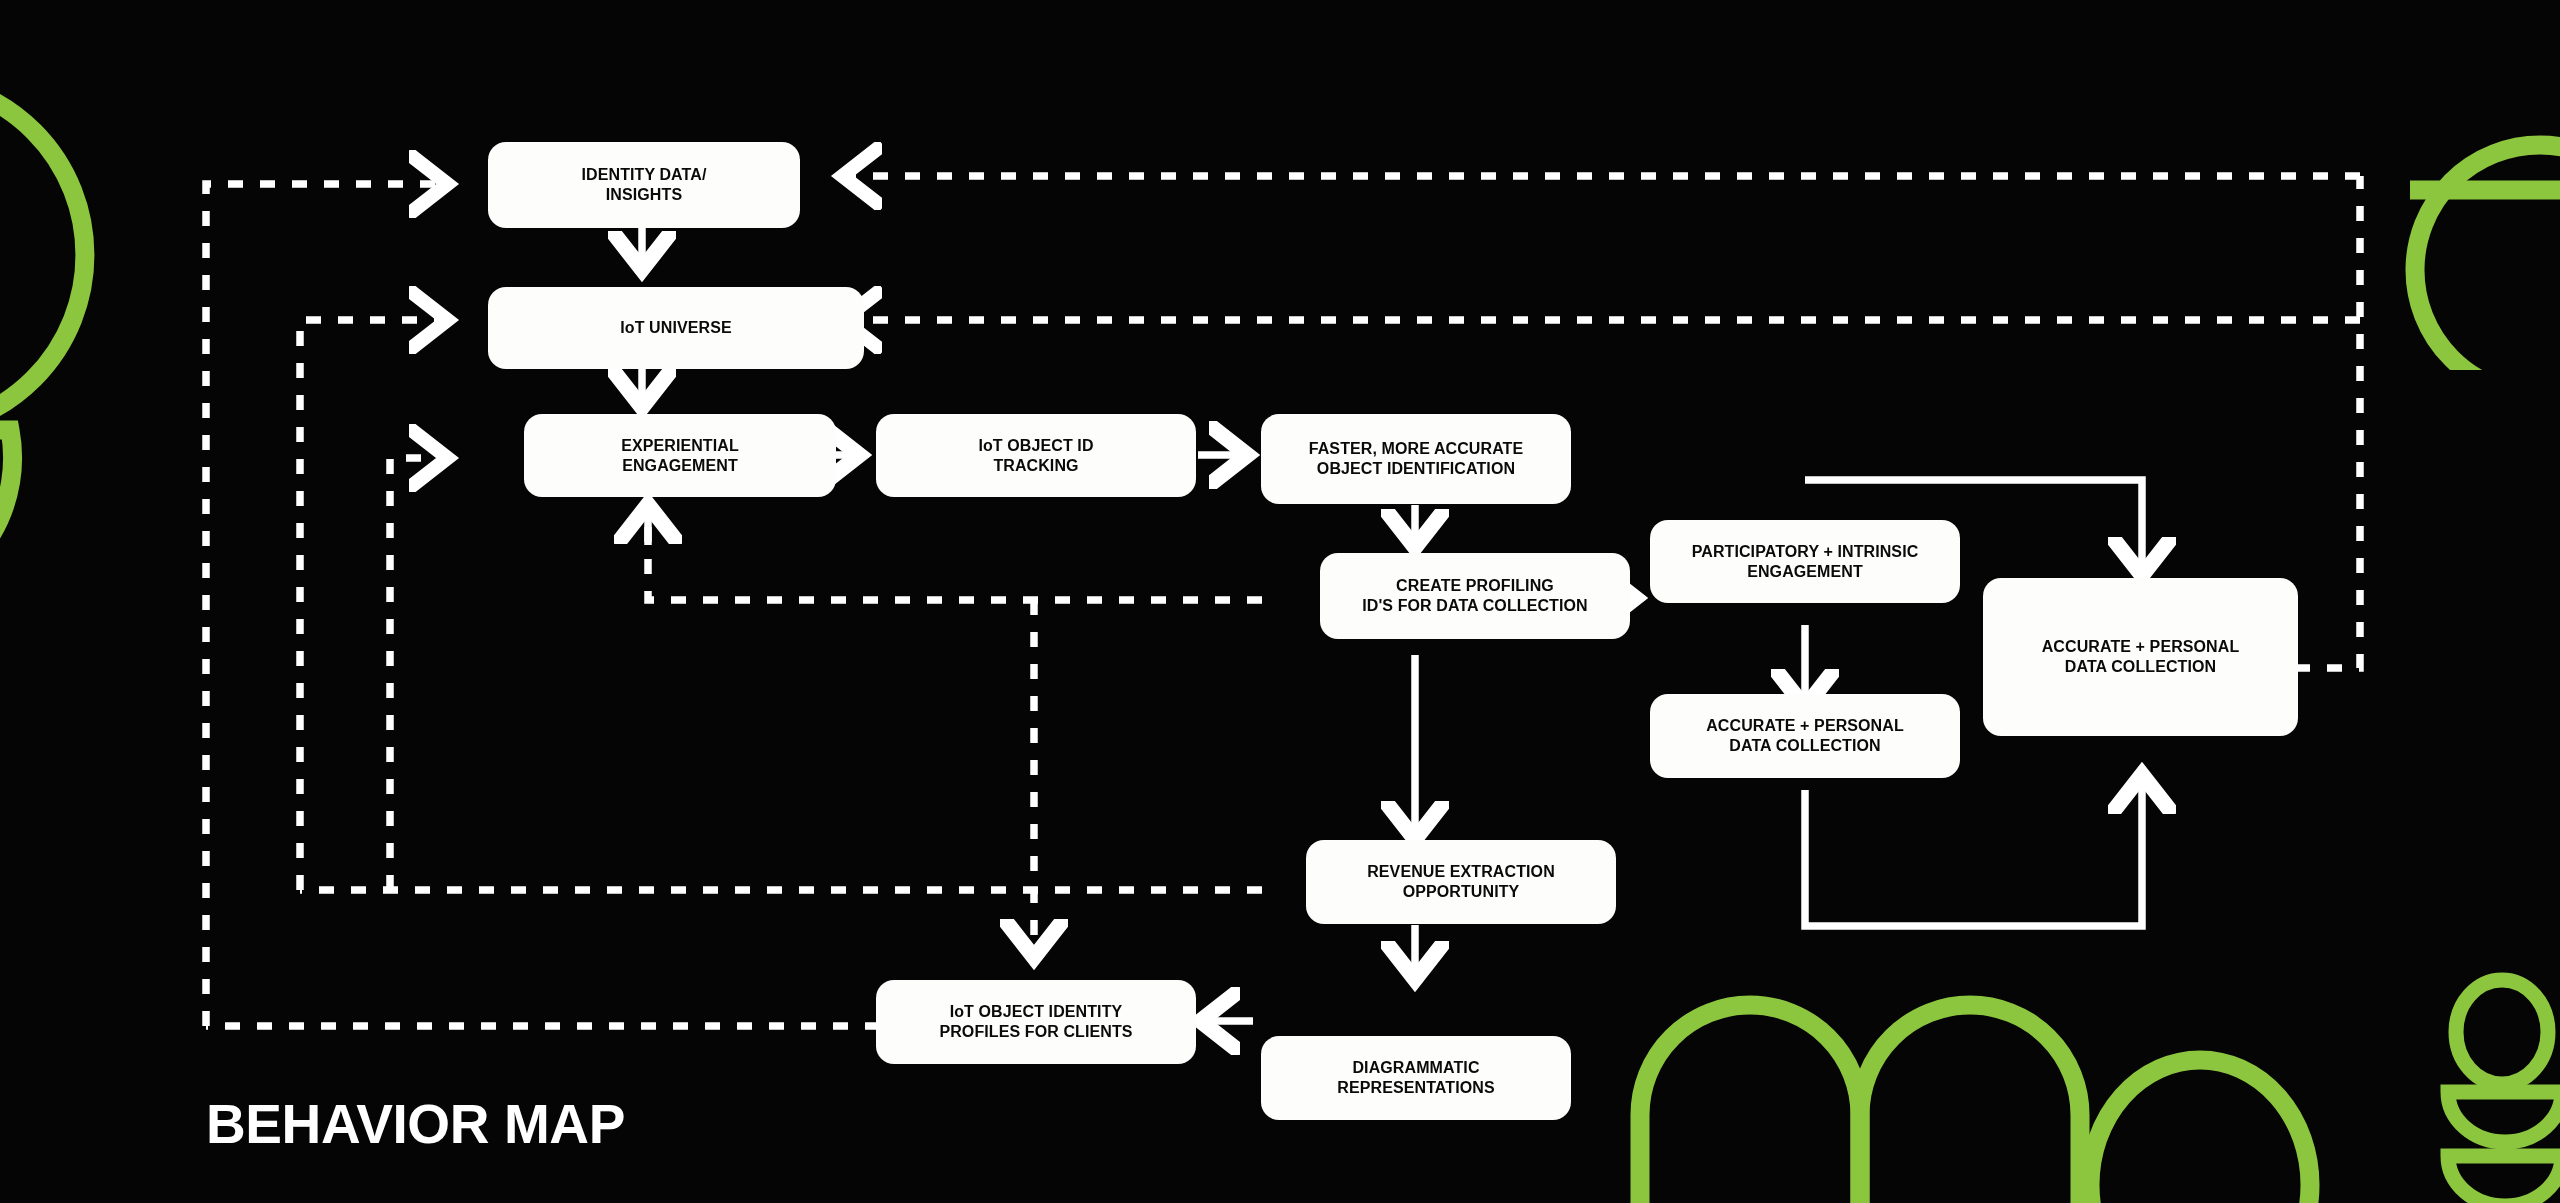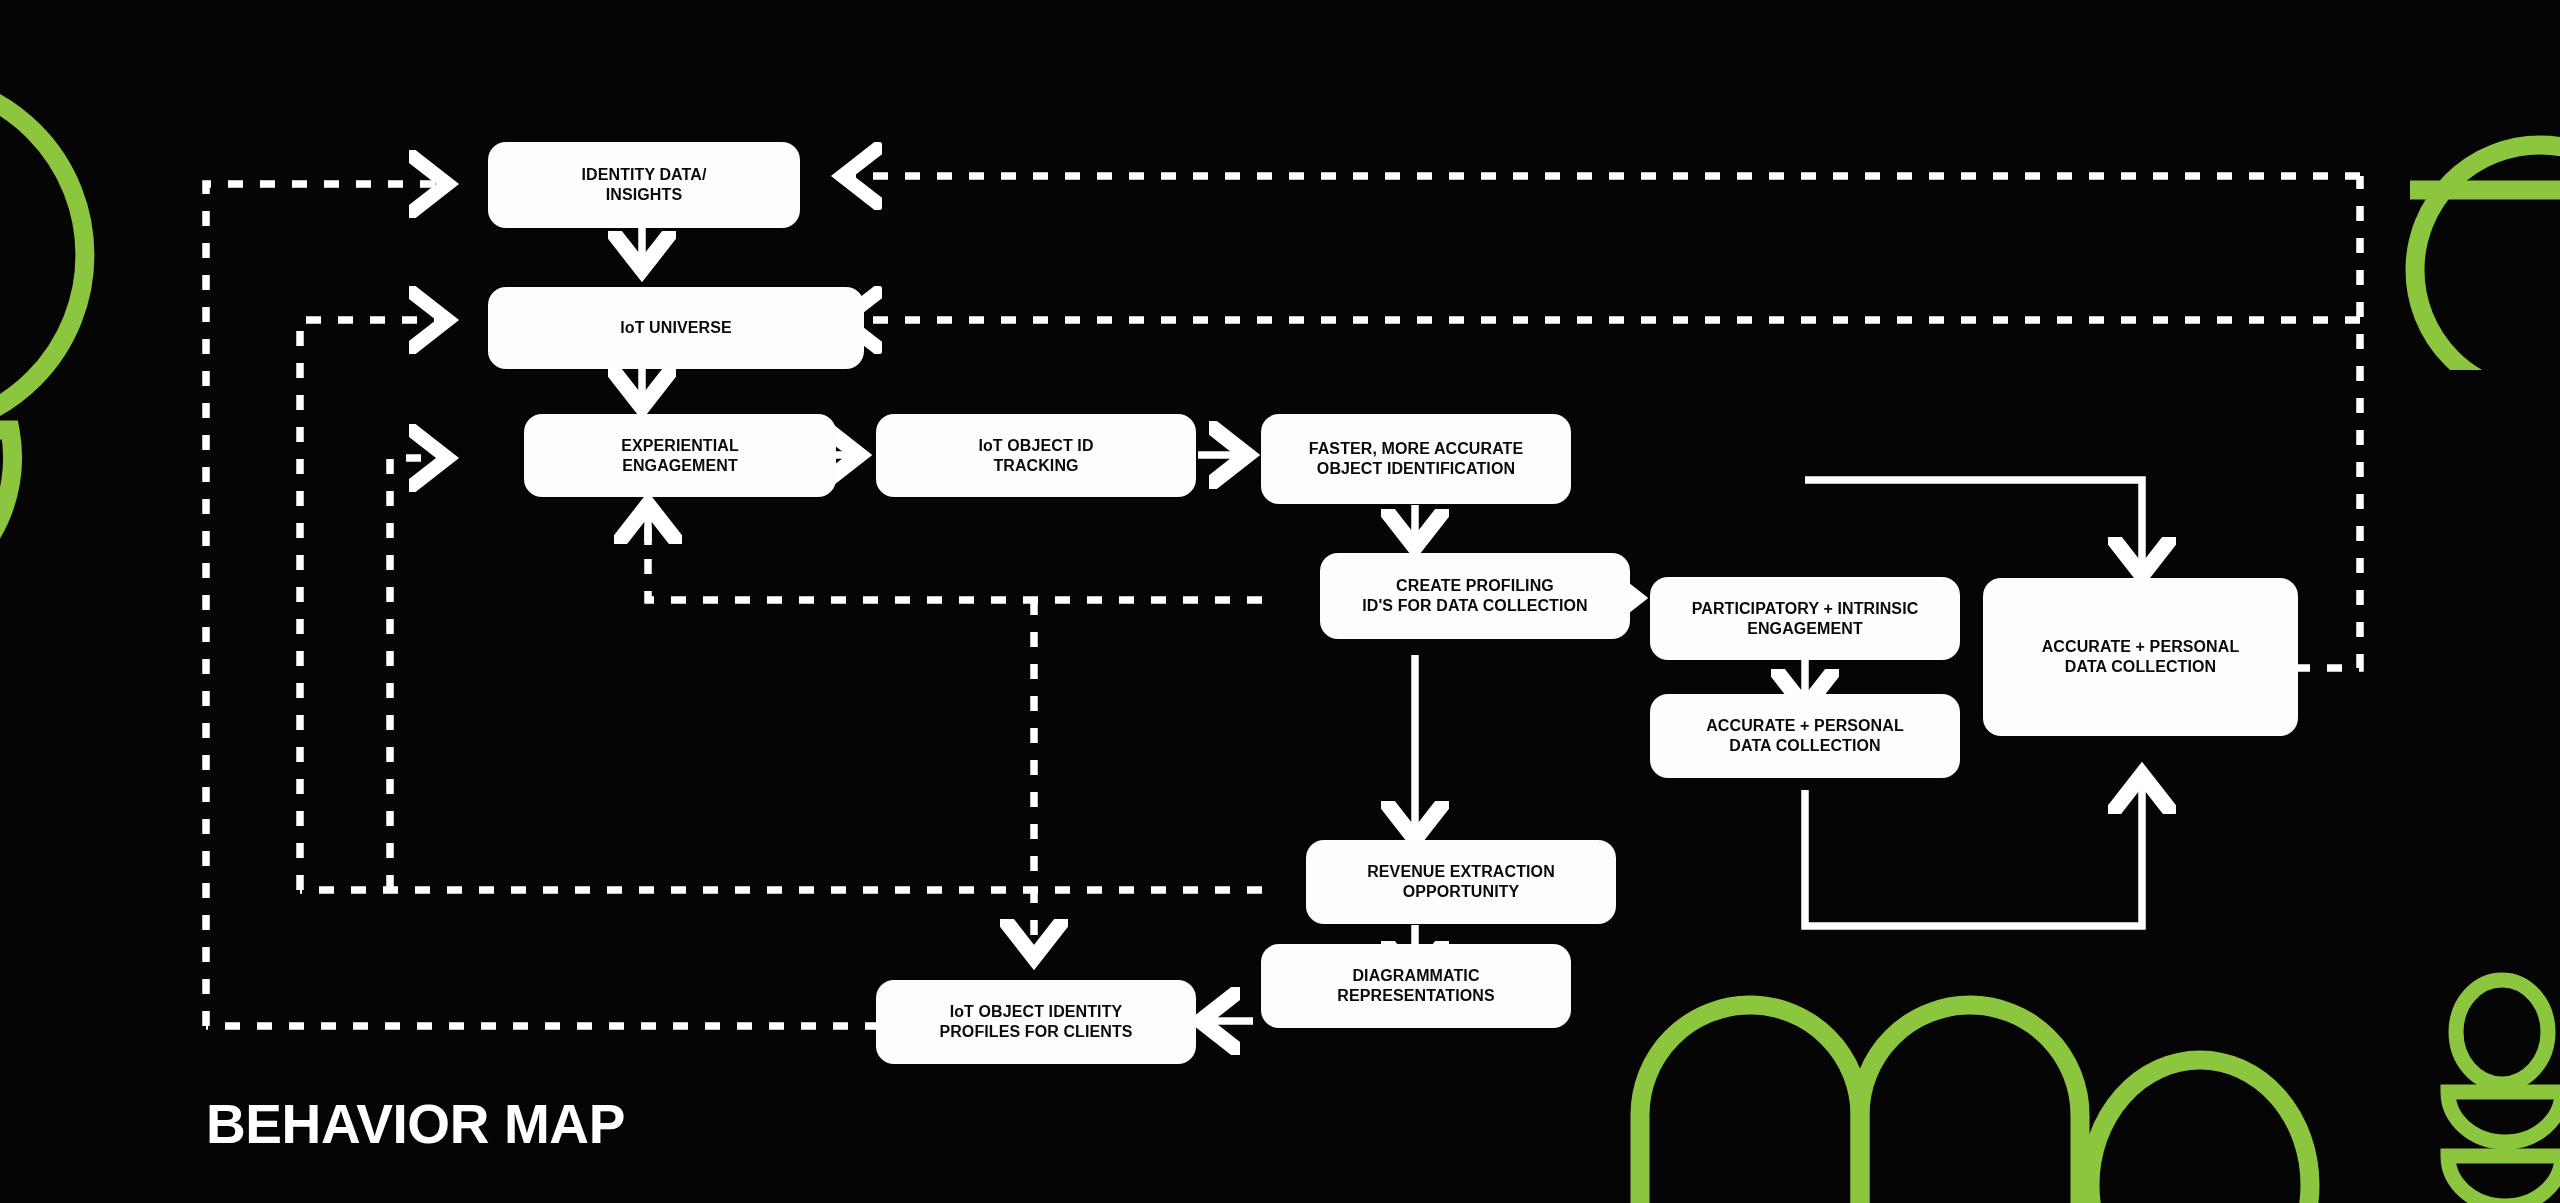--- a/index.html
+++ b/index.html
@@ -151,41 +151,41 @@
   <div class="node fs19" style="left:876px;top:414px;width:320px;height:83px;">
     <span>IoT OBJECT ID
 TRACKING</span>
   </div>
 
   <div class="node fs19" style="left:1320px;top:553px;width:310px;height:86px;">
     <span>CREATE PROFILING
 ID'S  FOR DATA COLLECTION</span>
   </div>
 
-  <div class="node fs19" style="left:1650px;top:577px;width:310px;height:83px;">
+  <div class="node fs19" style="left:1650px;top:520px;width:310px;height:83px;">
     <span>PARTICIPATORY + INTRINSIC
 ENGAGEMENT</span>
   </div>
 
   <div class="node fs19" style="left:1650px;top:694px;width:310px;height:84px;">
     <span>ACCURATE + PERSONAL
 DATA COLLECTION</span>
   </div>
 
   <div class="node fs19" style="left:1983px;top:578px;width:315px;height:158px;">
     <span>ACCURATE + PERSONAL
 DATA COLLECTION</span>
   </div>
 
   <div class="node fs19" style="left:1261px;top:840px;width:310px;height:84px;margin-left:45px;">
     <span>REVENUE EXTRACTION
 OPPORTUNITY</span>
   </div>
 
-  <div class="node fs19" style="left:1261px;top:944px;width:310px;height:84px;">
+  <div class="node fs19" style="left:1261px;top:1036px;width:310px;height:84px;">
     <span>DIAGRAMMATIC
 REPRESENTATIONS</span>
   </div>
 
   <div class="node fs19" style="left:876px;top:980px;width:320px;height:84px;">
     <span>IoT OBJECT IDENTITY
 PROFILES FOR CLIENTS</span>
   </div>
 
   <div id="title">BEHAVIOR MAP</div>

